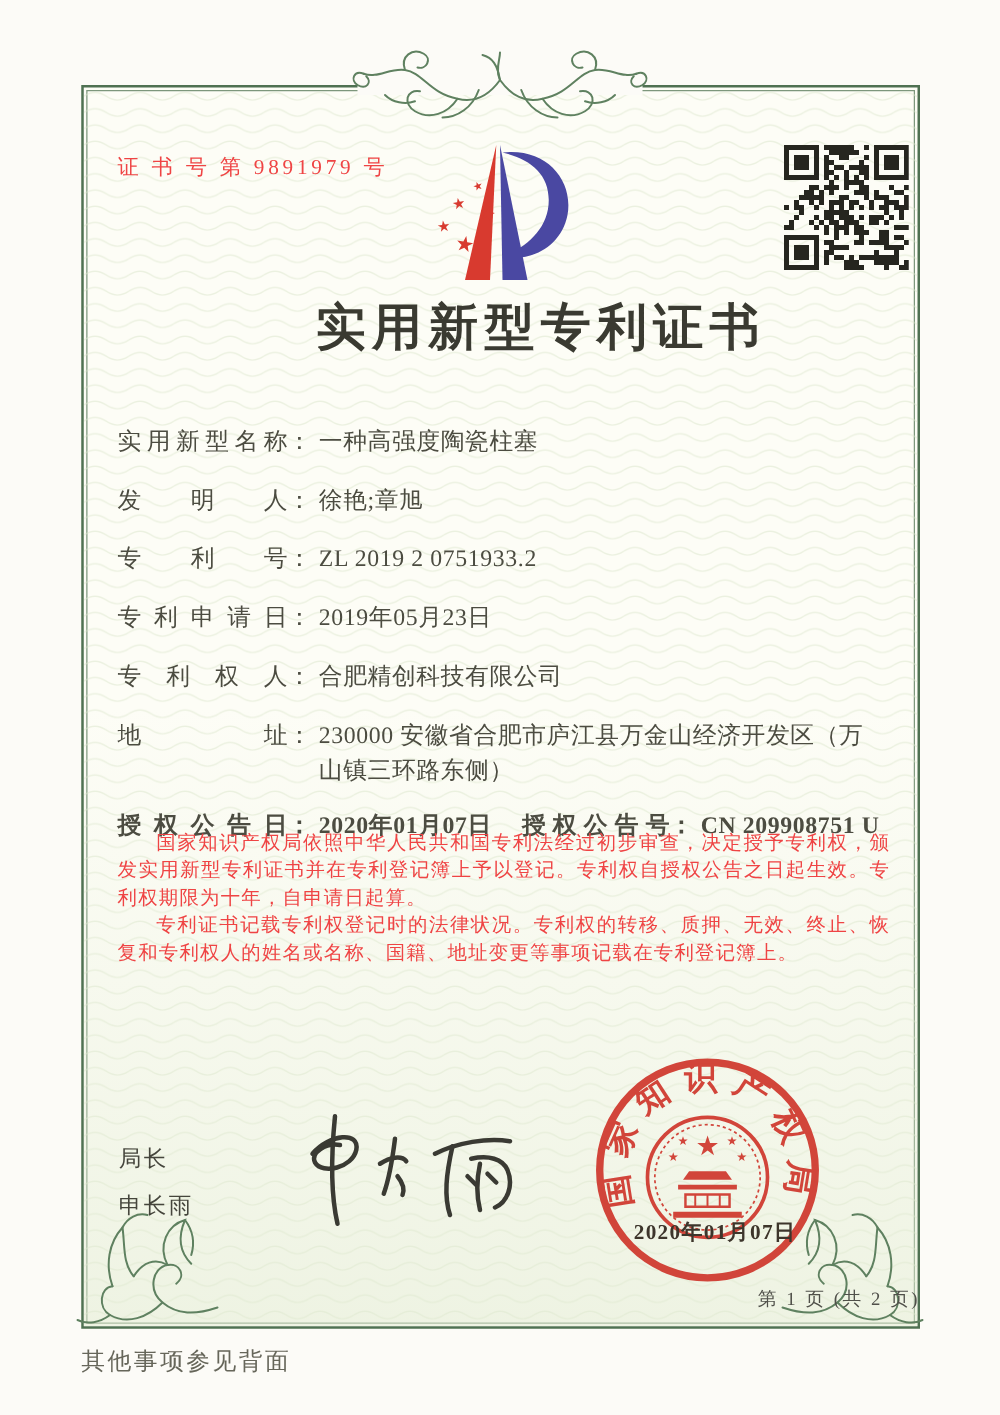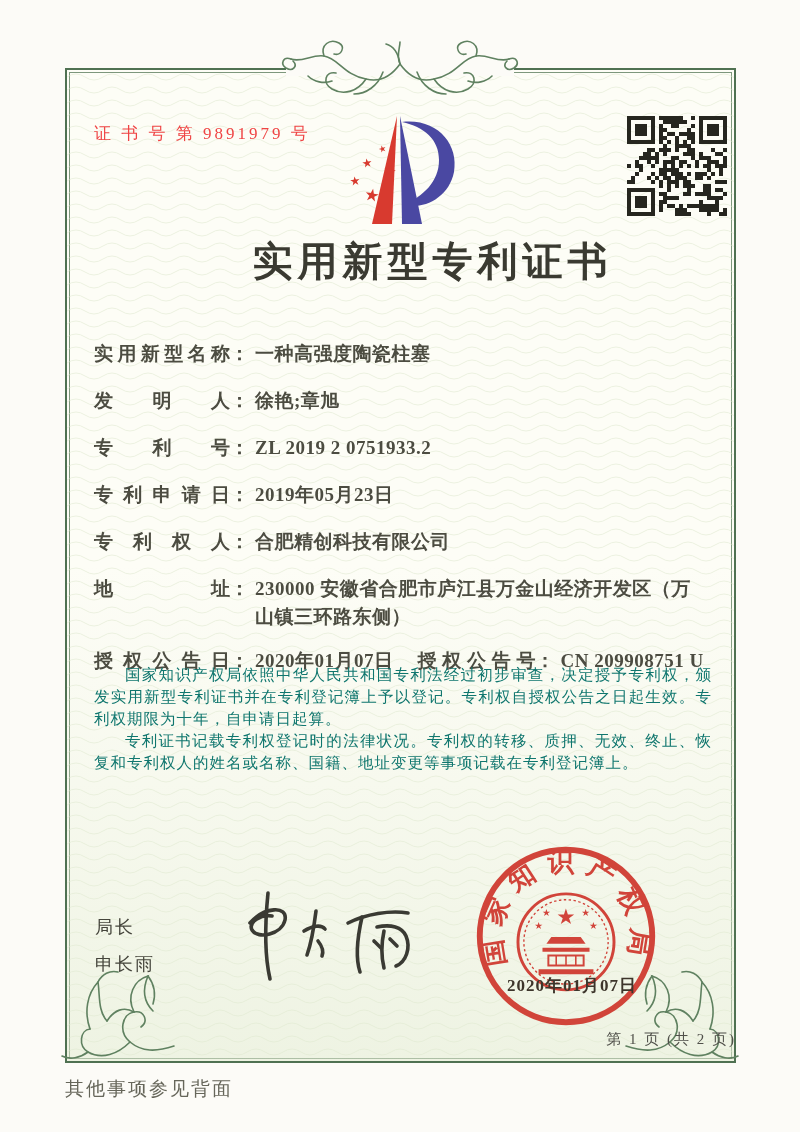--- a/index.html
+++ b/index.html
@@ -20,35 +20,35 @@
   .cert-number {
     position:absolute; left:94px; top:122px; font-size:17px; letter-spacing:3px; color:#ef4444;
   }
   .logo { position:absolute; left:335px; top:106px; width:135px; height:126px; }
   .qr { position:absolute; left:627px; top:116px; width:100px; height:100px; }
   .title {
     position:absolute; left:65px; top:234px; width:671px; text-align:center;
     font-size:40px; font-weight:600; letter-spacing:5px; color:#3a3a31;margin-left:32px;
   }
   .fields { position:absolute; left:94px; top:340px; width:620px; font-size:19px; color:#4c4c41; }
-  .field-row { line-height:28px; margin-bottom:19px; white-space:nowrap;font-weight:bold; }
+  .field-row { line-height:28px; margin-bottom:19px; white-space:nowrap; }
   .field-row.wrap { white-space:normal; margin-bottom:0; }
   .field-label {
     display:inline-block; width:136px; text-align:justify; text-align-last:justify;
     vertical-align:top;
   }
   .field-colon { display:inline-block; vertical-align:top; }
   .field-value { display:inline-block; vertical-align:top; margin-left:6px; letter-spacing:0.5px; }
   .field-value.long { max-width:455px; white-space:normal; }
   .grant-row { display:flex; line-height:28px; margin-top:16px;font-weight:bold; }
   .grant-pair2 { margin-left:24px; }
   .grant-pair2 .field-label { width:118px; }
   .body-text {
     position:absolute; left:94px; top:664px; width:618px;
-    font-size:15.5px; line-height:22px; letter-spacing:1px; color:#0f766e; text-align:justify;
+    font-size:15.5px; line-height:22px; letter-spacing:1px; color:#ef4444; text-align:justify;
   }
   .body-text p { text-indent:2em; margin:0; }
   .signer { position:absolute; left:95px; top:915px; font-size:18px; color:#45453c; }
   .signer div { margin-bottom:13px; letter-spacing:2px; }
   .signature { position:absolute; left:212px; top:882px; width:210px; height:102px; }
   .seal { position:absolute; left:468px; top:838px; width:196px; height:196px; }
   .seal-date {
     position:absolute; left:492px; top:974px; width:160px; text-align:center;
     font-size:17px; font-weight:bold; letter-spacing:1px; color:#3d352b;
   }

